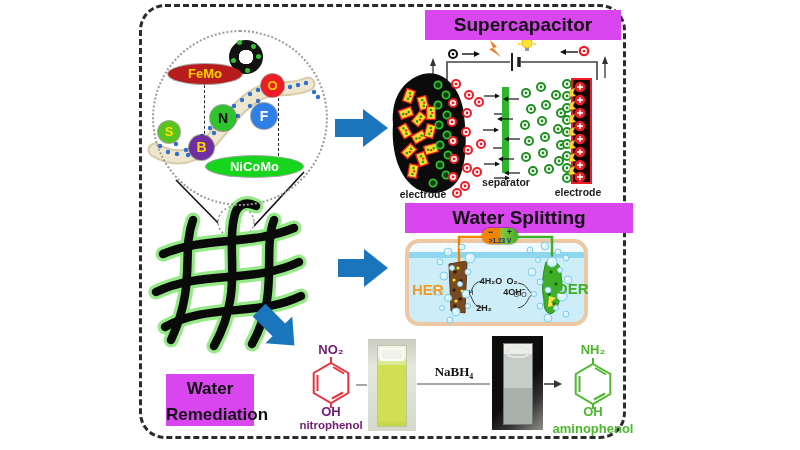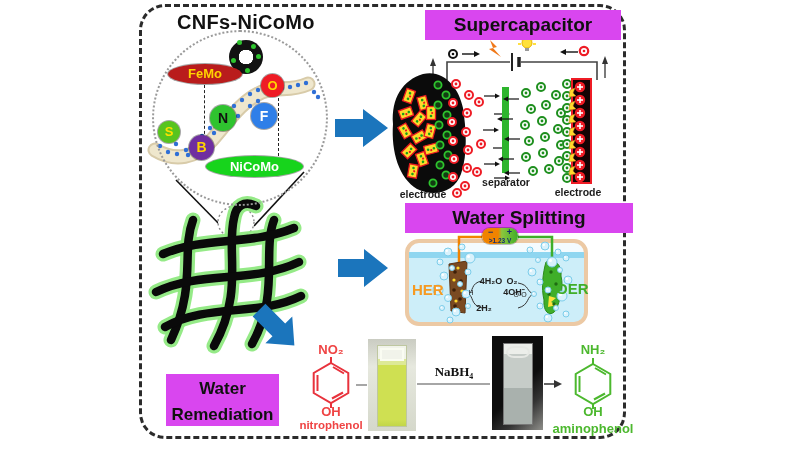--- a/index.html
+++ b/index.html
@@ -20,36 +20,36 @@
   .nicomo{left:206px;top:156px;width:97px;height:21px;background:#17d41c;color:#ffffff;font-size:13px;line-height:21px;}
   .el-o{left:261px;top:74px;width:23px;height:23px;background:#ee1c25;color:#ffd400;font-size:13px;line-height:23px;}
   .el-n{left:210px;top:105px;width:26px;height:26px;background:#2fc32f;color:#111;font-size:14px;line-height:26px;}
   .el-f{left:251px;top:103px;width:26px;height:26px;background:#2f7fe8;color:#fff;font-size:14px;line-height:26px;}
   .el-s{left:158px;top:121px;width:22px;height:22px;background:#57c41f;color:#ffe000;font-size:13px;line-height:22px;}
   .el-b{left:189px;top:135px;width:25px;height:25px;background:#6f2fa0;color:#ffd400;font-size:14px;line-height:25px;}
   .dashline{border-left:1.5px dashed #222;}
   .panel{background:#d946ef;color:#101010;font-weight:bold;text-align:center;}
   .p-super{left:425px;top:10px;width:196px;height:30px;font-size:19px;line-height:30px;}
   .p-split{left:405px;top:203px;width:228px;height:30px;font-size:19px;line-height:30px;}
-  .p-remed{left:166px;top:374px;width:113px;height:52px;font-size:17px;line-height:1.5;padding-top:2px;box-sizing:border-box;}
+  .p-remed{left:166px;top:374px;width:88px;height:52px;font-size:17px;line-height:1.5;padding-top:2px;box-sizing:border-box;}
   .slabel{font-weight:bold;color:#1c1c1c;font-size:10.5px;text-align:center;}
   .tank{left:405px;top:239px;width:183px;height:87px;border:4px solid #ecc9a4;border-radius:14px;
         background:linear-gradient(180deg,#f4fbfe 0 9px,#8fd6f0 9px 15px,#cdeef9 15px 100%);box-sizing:border-box;}
   .her{left:412px;top:281px;width:40px;font-size:15px;font-weight:bold;color:#f59a23;}
   .oer{left:556px;top:280px;width:40px;font-size:15px;font-weight:bold;color:#3fae29;}
   .rxn{font-weight:bold;color:#222;font-size:9px;text-align:center;}
   .tiny{color:#222;font-size:7px;text-align:center;}
   .battery{left:482px;top:228px;width:36px;height:16px;border-radius:8px;
            background:linear-gradient(90deg,#f08300 0 45%,#8bc63e 55%,#3fae29);
            box-shadow:0 0 0 1px rgba(0,0,0,.25);}
   .bat-minus{position:absolute;left:6px;top:-1px;font-size:9px;font-weight:bold;color:#162a6e;}
   .bat-plus{position:absolute;right:6px;top:-1px;font-size:9px;font-weight:bold;color:#162a6e;}
   .bat-v{position:absolute;left:0;right:0;bottom:0px;font-size:6.5px;font-weight:bold;color:#14306e;text-align:center;}
   .chem{font-weight:bold;text-align:center;}
-  .chem-red{color:#ef4444;}
+  .chem-red{color:#701a75;}
   .chem-green{color:#4cb82e;}
   .cuv1{left:368px;top:339px;width:48px;height:92px;background:linear-gradient(180deg,#caccc2,#e6e8de 30%,#d5d8cb);}
   .cuv1 .body{position:absolute;left:9px;top:6px;right:9px;bottom:4px;border:1px solid #bec7a0;
         background:linear-gradient(180deg,#f1f3ea 0 16%,#dde996 16% 24%,#cfe052 24% 92%,#c2d648);}
   .cuv1 .rim{position:absolute;left:12px;top:9px;right:12px;height:9px;border:2px solid #fafcf2;}
   .cuv2{left:492px;top:336px;width:51px;height:94px;background:linear-gradient(135deg,#0d0d0d 0 55%,#343434 75%,#8f8f8b);}
   .cuv2 .body{position:absolute;left:11px;top:7px;right:10px;bottom:5px;border:1px solid #777;
         background:linear-gradient(180deg,#eceeea 0 12%,#c6ccc8 12% 55%,#a9b1ad 55% 100%);}
   .cuv2 .rim{position:absolute;left:14px;top:10px;right:13px;height:8px;border:2px solid #e6e8e4;border-radius:40%/60%;}
   .naBH{left:428px;top:364px;width:52px;font-size:13px;font-weight:bold;color:#141414;text-align:center;font-family:Liberation Serif, serif;}
@@ -523,21 +523,20 @@
     <g stroke="#4cb82e" stroke-width="2" fill="none">
       <polygon points="593,364 610.3,374 610.3,394 593,404 575.7,394 575.7,374"></polygon>
       <line x1="595" y1="368" x2="606" y2="374.5"></line>
       <line x1="579.5" y1="376" x2="579.5" y2="392"></line>
       <line x1="605" y1="393.5" x2="594" y2="399.5"></line>
       <line x1="593" y1="358" x2="593" y2="364"></line>
       <line x1="593" y1="404" x2="593" y2="409"></line>
     </g>
   </svg>
 
-  <div class="abs z3 title">CNFs-NiCoMo</div>
   <div class="abs z3 magcircle"></div>
   <div class="abs z3 donut">
     <span class="ddot" style="left:8px;top:0px"></span>
       <span class="ddot" style="left:22px;top:4px"></span>
     <span class="ddot" style="left:2px;top:18px"></span>
       <span class="ddot" style="left:16px;top:28px"></span>
     <span class="ddot" style="left:27px;top:14px"></span>
   </div>
   <div class="abs z3 dashline" style="left:204px;top:85px;height:54px"></div>
   <div class="abs z3 dashline" style="left:278px;top:98px;height:58px"></div>

